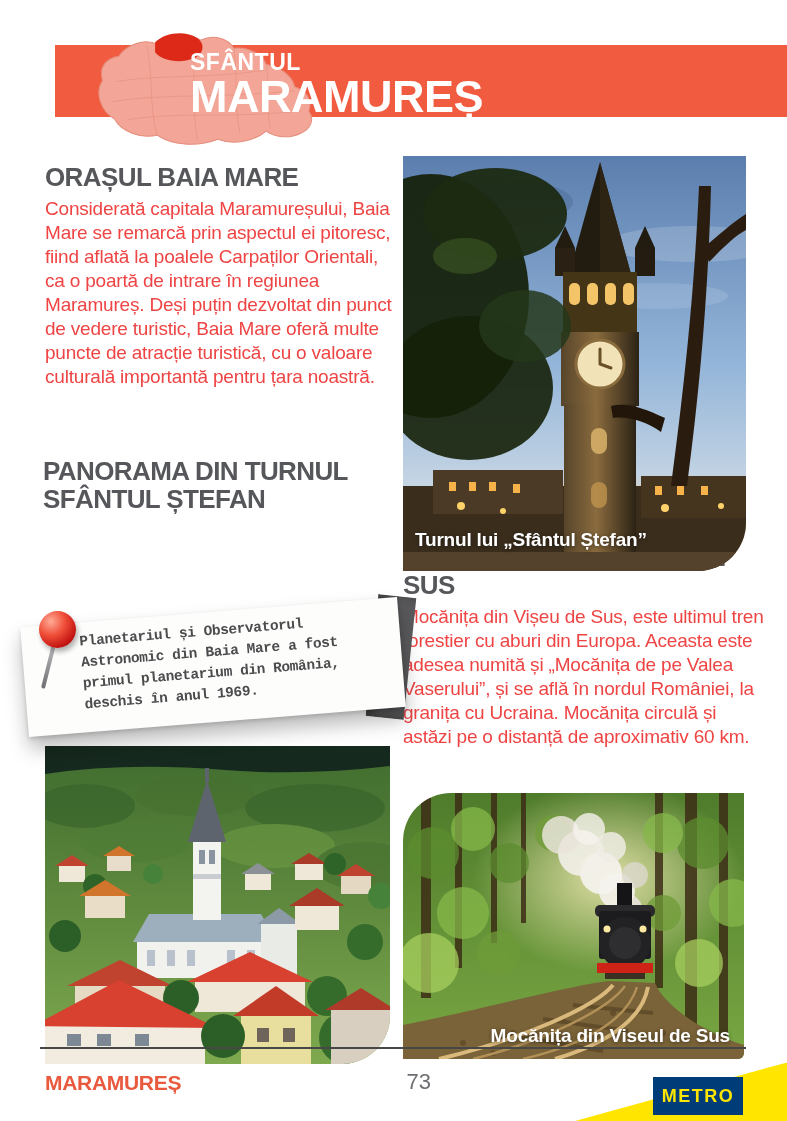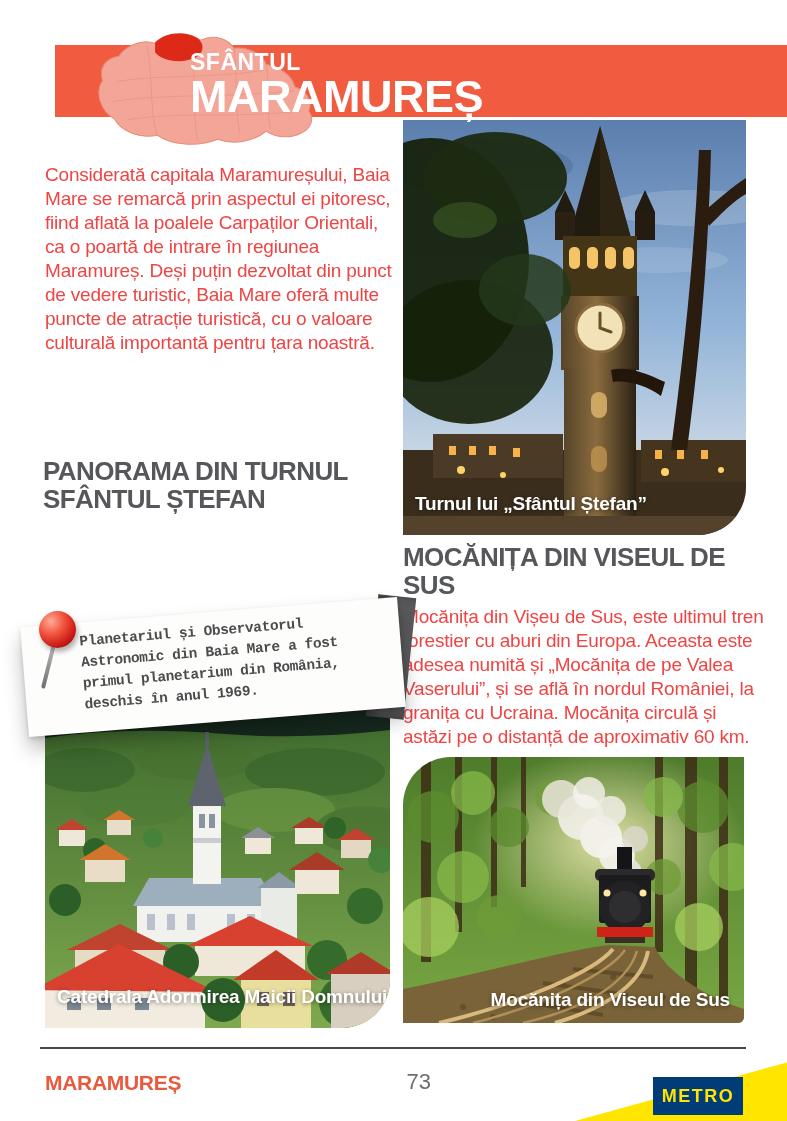--- a/index.html
+++ b/index.html
@@ -17,21 +17,21 @@
   .section{position:absolute;width:352px;}
   .sec-1{left:45px;top:163px;}
   .sec-2{left:43px;top:420px;margin-top:37px;}
   .sec-3{left:403px;top:543px;width:362px;}
   .section h2{
     margin:0 0 6px 0;font-size:26px;line-height:28px;font-weight:800;
     color:#56575a;letter-spacing:-.6px;
   }
   .section p{margin:0;font-size:19px;line-height:24px;color:#ef4444;letter-spacing:-.2px;}
   
-  .figure{position:absolute;overflow:hidden;z-index:1;}
+  .figure{position:absolute;overflow:hidden;z-index:1;margin-top:36px;}
   .fig-tower{left:403px;top:120px;width:343px;height:415px;border-radius:0 0 48px 0;}
   .fig-cathedral{left:45px;top:710px;width:345px;height:318px;border-radius:0 0 48px 0;}
   .fig-train{left:403px;top:757px;width:341px;height:266px;border-radius:48px 0 6px 0;}
   .figure svg{display:block;width:100%;height:100%;}
   .caption{
     position:absolute;color:#ffffff;font-weight:800;font-size:19px;letter-spacing:-.2px;
     text-shadow:0 1px 4px rgba(0,0,0,.45);white-space:nowrap;
   }
   .cap-tower{left:12px;bottom:20px;}
   .cap-cathedral{left:12px;bottom:20px;}
@@ -173,20 +173,21 @@
       <circle cx="58" cy="350" r="4" fill="#ffd26a"></circle>
         <circle cx="100" cy="355" r="3" fill="#ffd26a"></circle>
       <circle cx="262" cy="352" r="4" fill="#ffd26a"></circle>
         <circle cx="318" cy="350" r="3" fill="#ffd26a"></circle>
       <rect y="396" width="343" height="19" fill="#54422c"></rect>
     </svg>
     <div class="caption cap-tower">Turnul lui „Sfântul Ștefan”</div>
   </div>
 
   <div class="section sec-1">
+    <h2>ORAȘUL BAIA MARE</h2>
     <p>Considerată capitala Maramureșului, Baia Mare se remarcă prin aspectul ei pitoresc, fiind aflată la poalele Carpaților Orientali, ca o poartă de intrare în regiunea Maramureș. Deși puțin dezvoltat din punct de vedere turistic, Baia Mare oferă multe puncte de atracție turistică, cu o valoare culturală importantă pentru țara noastră.</p>
   </div>
   <div class="section sec-2">
     <h2>PANORAMA DIN TURNUL SFÂNTUL ȘTEFAN</h2>
   </div>
   <div class="section sec-3">
     <h2>MOCĂNIȚA DIN VISEUL DE SUS</h2>
     <p>Mocănița din Vișeu de Sus, este ultimul tren forestier cu aburi din Europa. Aceasta este adesea numită și „Mocănița de pe Valea Vaserului”, și se află în nordul României, la granița cu Ucraina. Mocănița circulă și astăzi pe o distanță de aproximativ 60 km.</p>
   </div>
 
@@ -277,21 +278,20 @@
         <rect x="196" y="268" width="70" height="50" fill="#e8df9e"></rect>
         <path d="M188 270 L231 240 L274 270 Z" fill="#c23b28"></path>
         <rect x="212" y="282" width="12" height="14" fill="#6f645a"></rect>
           <rect x="238" y="282" width="12" height="14" fill="#6f645a"></rect>
         <circle cx="178" cy="290" r="22" fill="#2c5f28"></circle>
         <circle cx="300" cy="292" r="26" fill="#356c2c"></circle>
         <rect x="286" y="262" width="59" height="56" fill="#d9cfc0"></rect>
         <path d="M280 264 L316 242 L351 264 Z" fill="#b03a2a"></path>
       </g>
     </svg>
-    <div class="caption cap-cathedral">Catedrala Adormirea Maicii Domnului</div>
   </div>
 
   <div class="figure fig-train">
     <svg viewBox="0 0 341 266" preserveAspectRatio="none">
       <defs>
         <linearGradient id="g-for" x1="0" y1="0" x2="0" y2="1">
           <stop offset="0" stop-color="#4f7c2b"></stop>
             <stop offset="1" stop-color="#79a743"></stop>
         </linearGradient>
         <radialGradient id="g-sun" cx=".5" cy=".5" r=".5">

